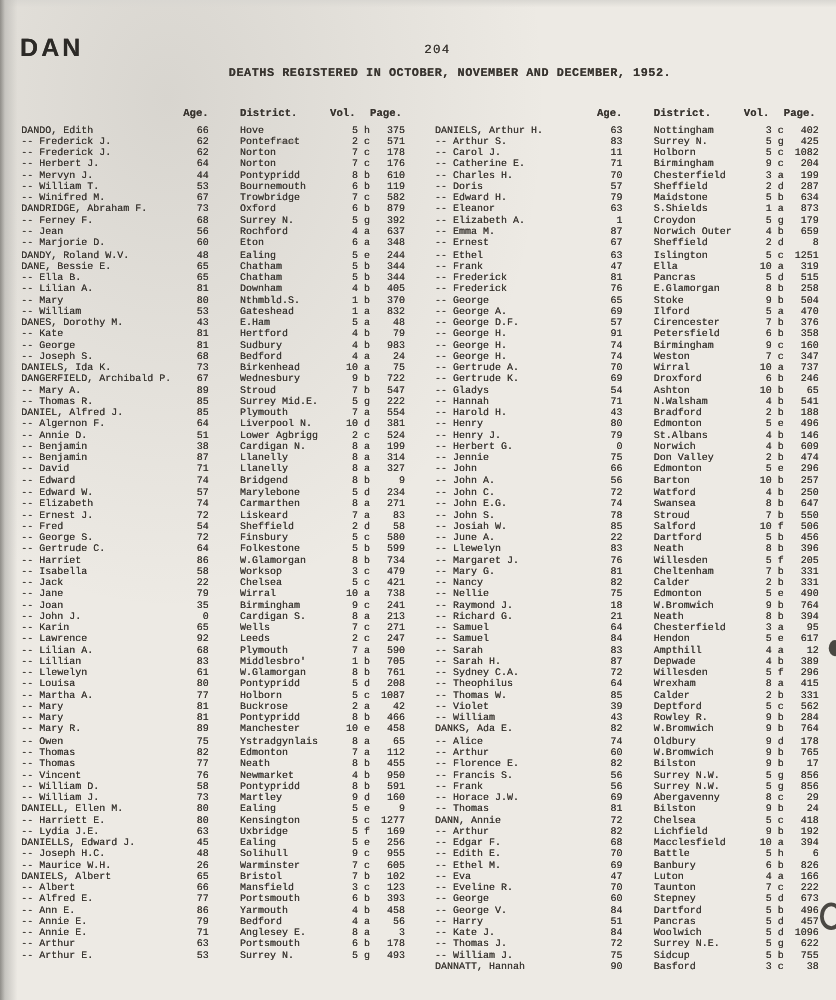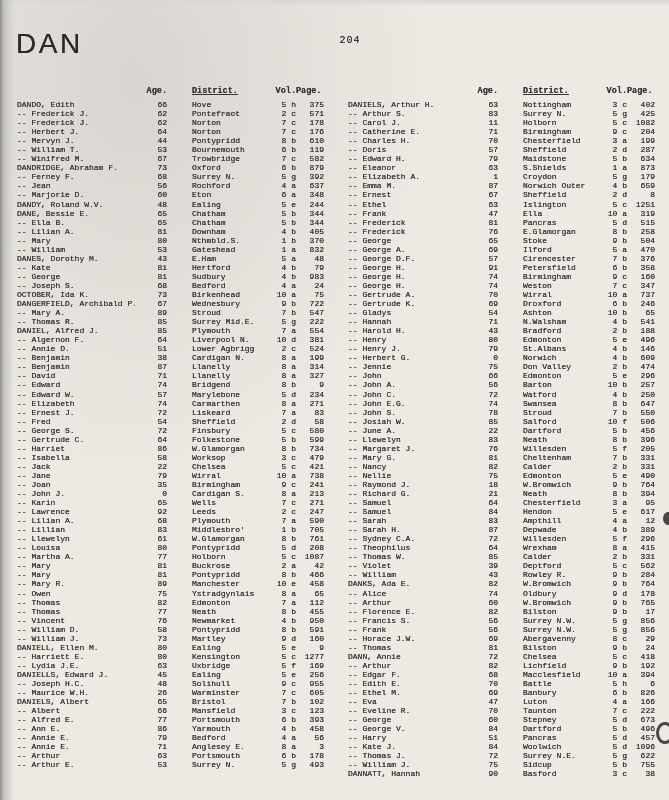--- a/index.html
+++ b/index.html
@@ -10,21 +10,21 @@
       linear-gradient(180deg, #d9d7d2 0px, rgba(237,234,228,0) 6px),
       radial-gradient(ellipse at 20% 10%, rgba(120,118,112,0.18), rgba(120,118,112,0) 40%),
       #edeae4;
     font-family:"Liberation Mono","DejaVu Sans Mono",monospace;
     color:#38342f;
   }
   .txt{ text-shadow:0 0 0.45px rgba(56,52,47,0.85); }
   .section-label{
     position:absolute;left:16px;top:28px;
     font-family:"Liberation Sans","DejaVu Sans",sans-serif;
-    font-weight:400;font-size:28px;letter-spacing:2.5px;color:#2c2a27;
+    font-weight:700;font-size:20px;letter-spacing:2.5px;color:#2c2a27;
   }
   .page-number{
     position:absolute;left:150px;top:35px;width:400px;text-align:center;
     font-size:10px;letter-spacing:1px;
   }
   .page-title{
     position:absolute;left:130px;top:53px;width:460px;text-align:center;
     font-size:9.5px;font-weight:600;letter-spacing:0.4px;white-space:nowrap;
   }
   .table-area{position:absolute;left:17px;top:86px;display:flex;}
@@ -32,35 +32,36 @@
   .half.right{margin-left:24px;}
   .grid{display:grid;grid-template-columns:118px 32px 97px 32px 28px;}
   .hdr-row{line-height:10px;font-size:8.5px;font-weight:600;margin-bottom:4px;}
   .row{line-height:9.05px;font-size:8px;white-space:pre;}
   .c{overflow:hidden;}
   .age{text-align:right;}
   .dist{padding-left:25px;}
   .vol{text-align:right;}
   .pg{text-align:right;}
   .hdr-age{text-align:right;}
-  .hdr-dist{padding-left:25px;text-decoration:underline;}
-  .hdr-vol{text-align:right;}
+  .hdr-dist{padding-left:25px;}
+  .hdr-vol{text-align:left;}
   .hdr-pg{text-align:left;}
   .artifact{position:absolute;background:#4a4843;}
   .artifact.a1{right:-4px;top:512px;width:10px;height:13px;border-radius:50%;}
   .artifact.a2{right:-5px;top:722px;width:12px;height:16px;border-radius:50%;background:transparent;border:3px solid #4a4843;}
   .smudge{position:absolute;left:223px;top:112px;width:14px;height:3px;border-radius:50%;background:rgba(120,115,108,0.35);}
 </style>
 </head>
 <body>
 
 <div class="scan">
 
   <div class="section-label txt">DAN</div>
   <div class="page-number txt">204</div>
+  <div class="page-title txt">DEATHS REGISTERED IN OCTOBER, NOVEMBER AND DECEMBER, 1952.</div>
 
   <div class="table-area">
 
     <section class="half left">
       <div class="grid hdr-row txt">
         <span class="c"></span>
         <span class="c hdr-age">Age.</span>
         <span class="c hdr-dist">District.</span>
         <span class="c hdr-vol">Vol.</span>
         <span class="c hdr-pg">Page.</span>
@@ -229,21 +230,21 @@
 
           <div class="grid row">
             <span class="c name">-- Joseph S.</span>
             <span class="c age">68</span>
             <span class="c dist">Bedford</span>
             <span class="c vol">4 a</span>
             <span class="c pg">24</span>
           </div>
 
           <div class="grid row">
-            <span class="c name">OCTOBER, Ida K.</span>
+            <span class="c name">DANIELS, Ida K.</span>
             <span class="c age">73</span>
             <span class="c dist">Birkenhead</span>
             <span class="c vol">10 a</span>
             <span class="c pg">75</span>
           </div>
 
           <div class="grid row">
             <span class="c name">DANGERFIELD, Archibald P.</span>
             <span class="c age">67</span>
             <span class="c dist">Wednesbury</span>

